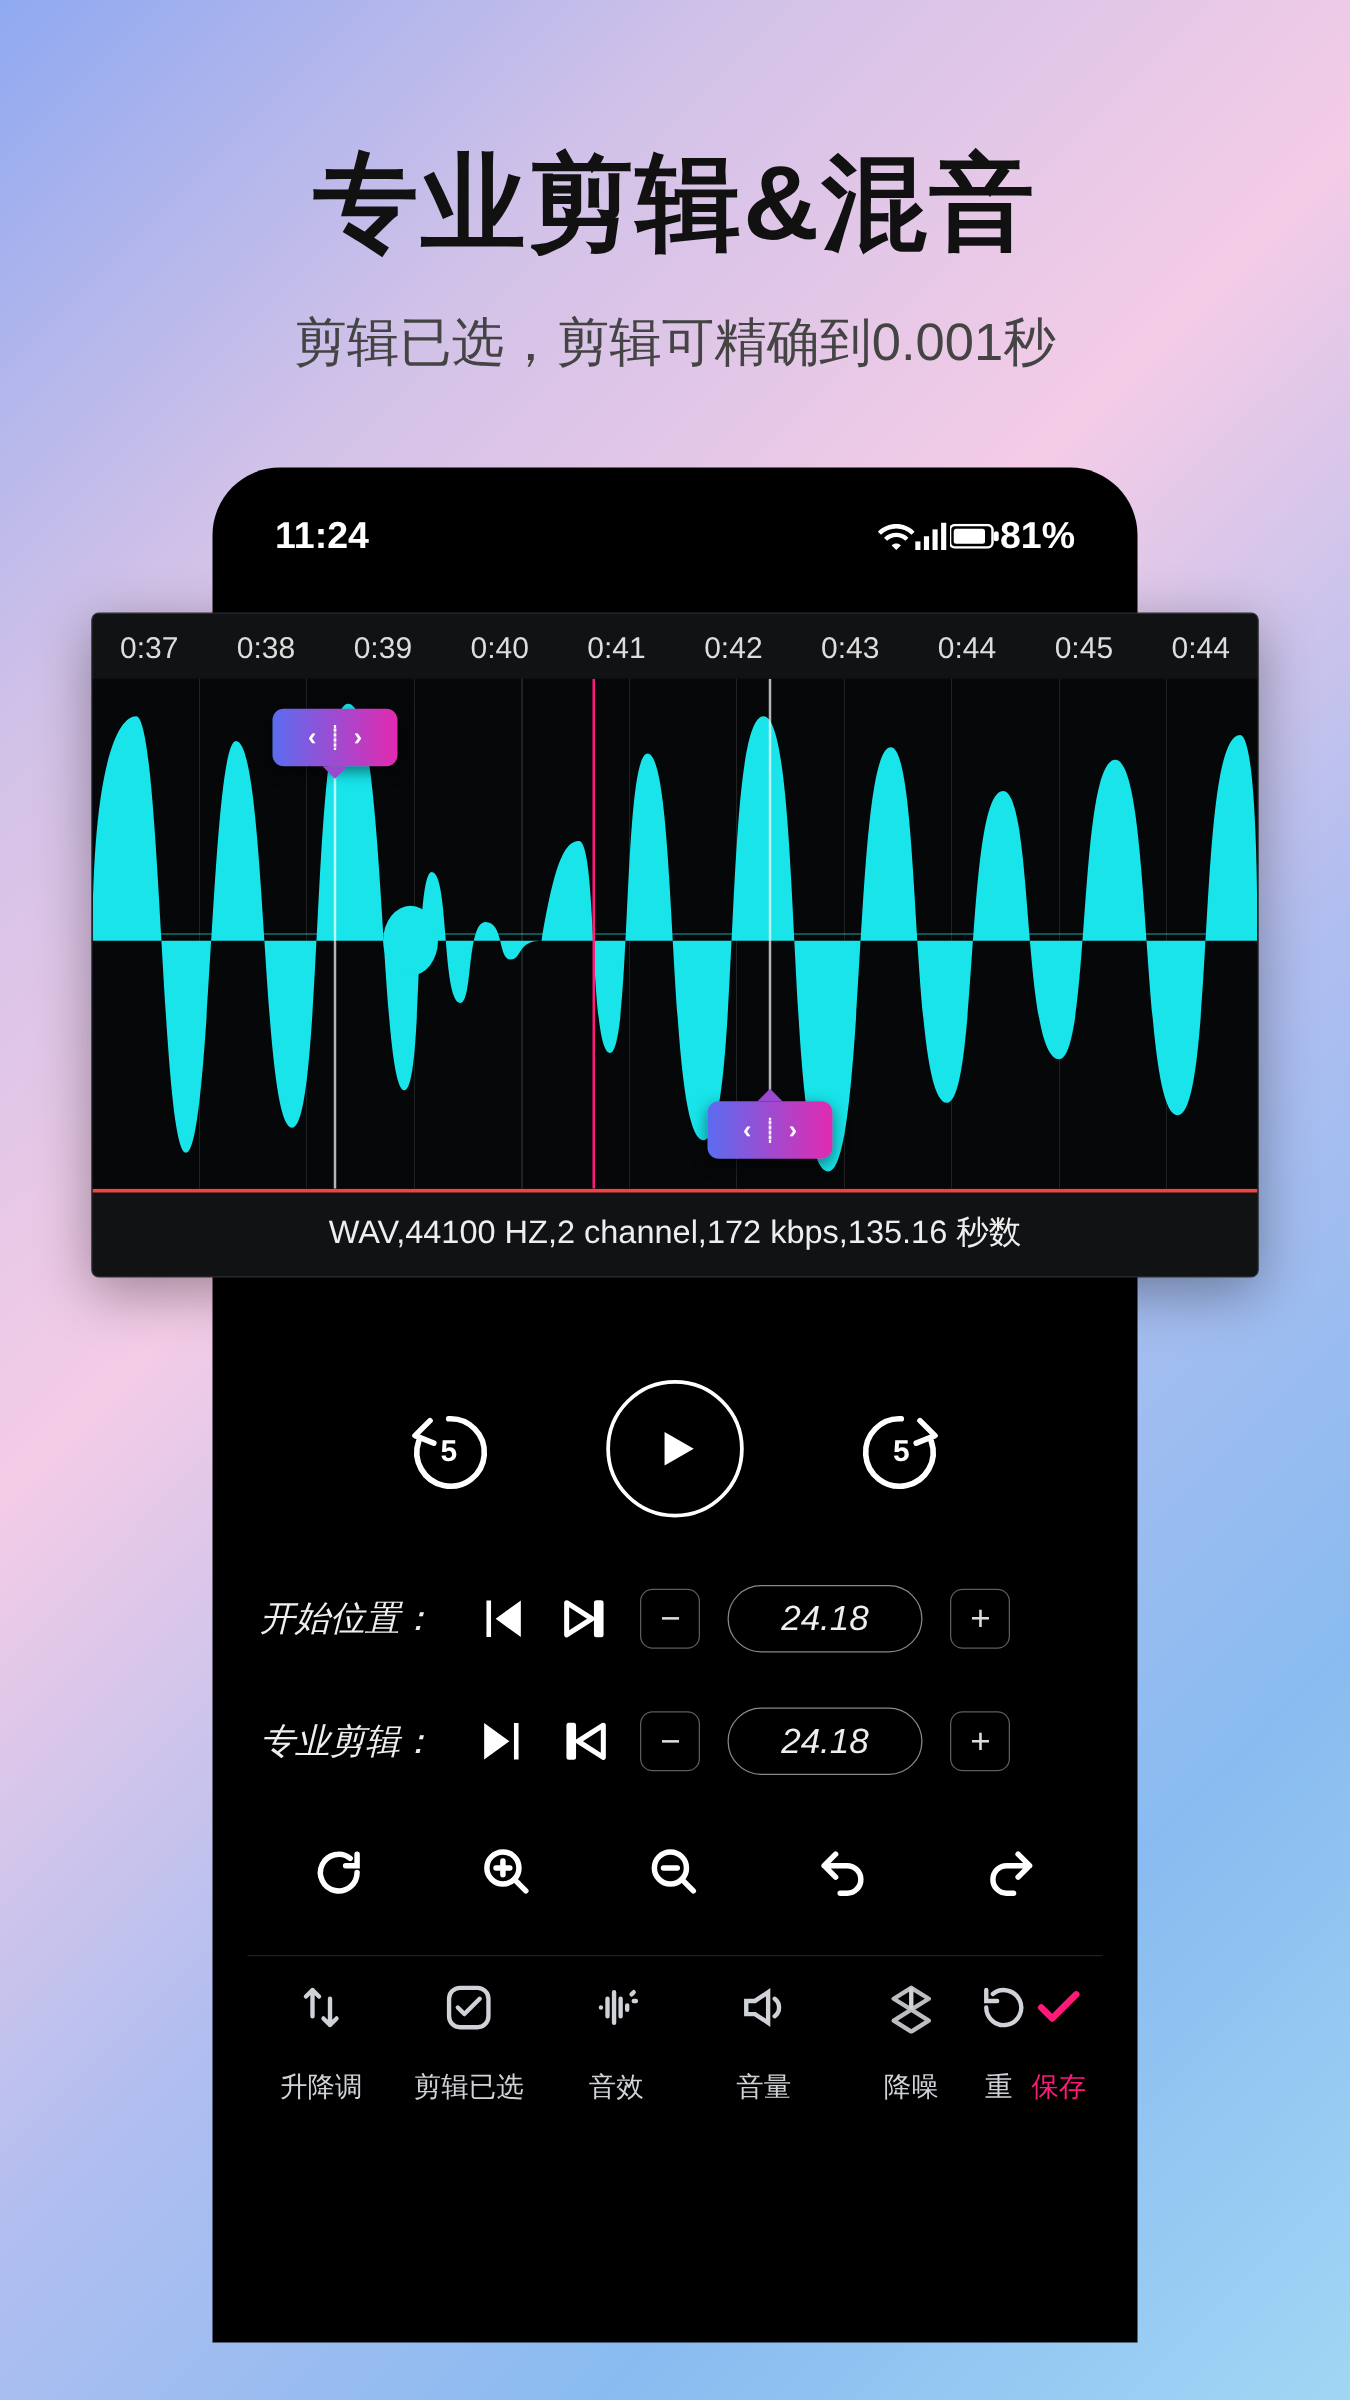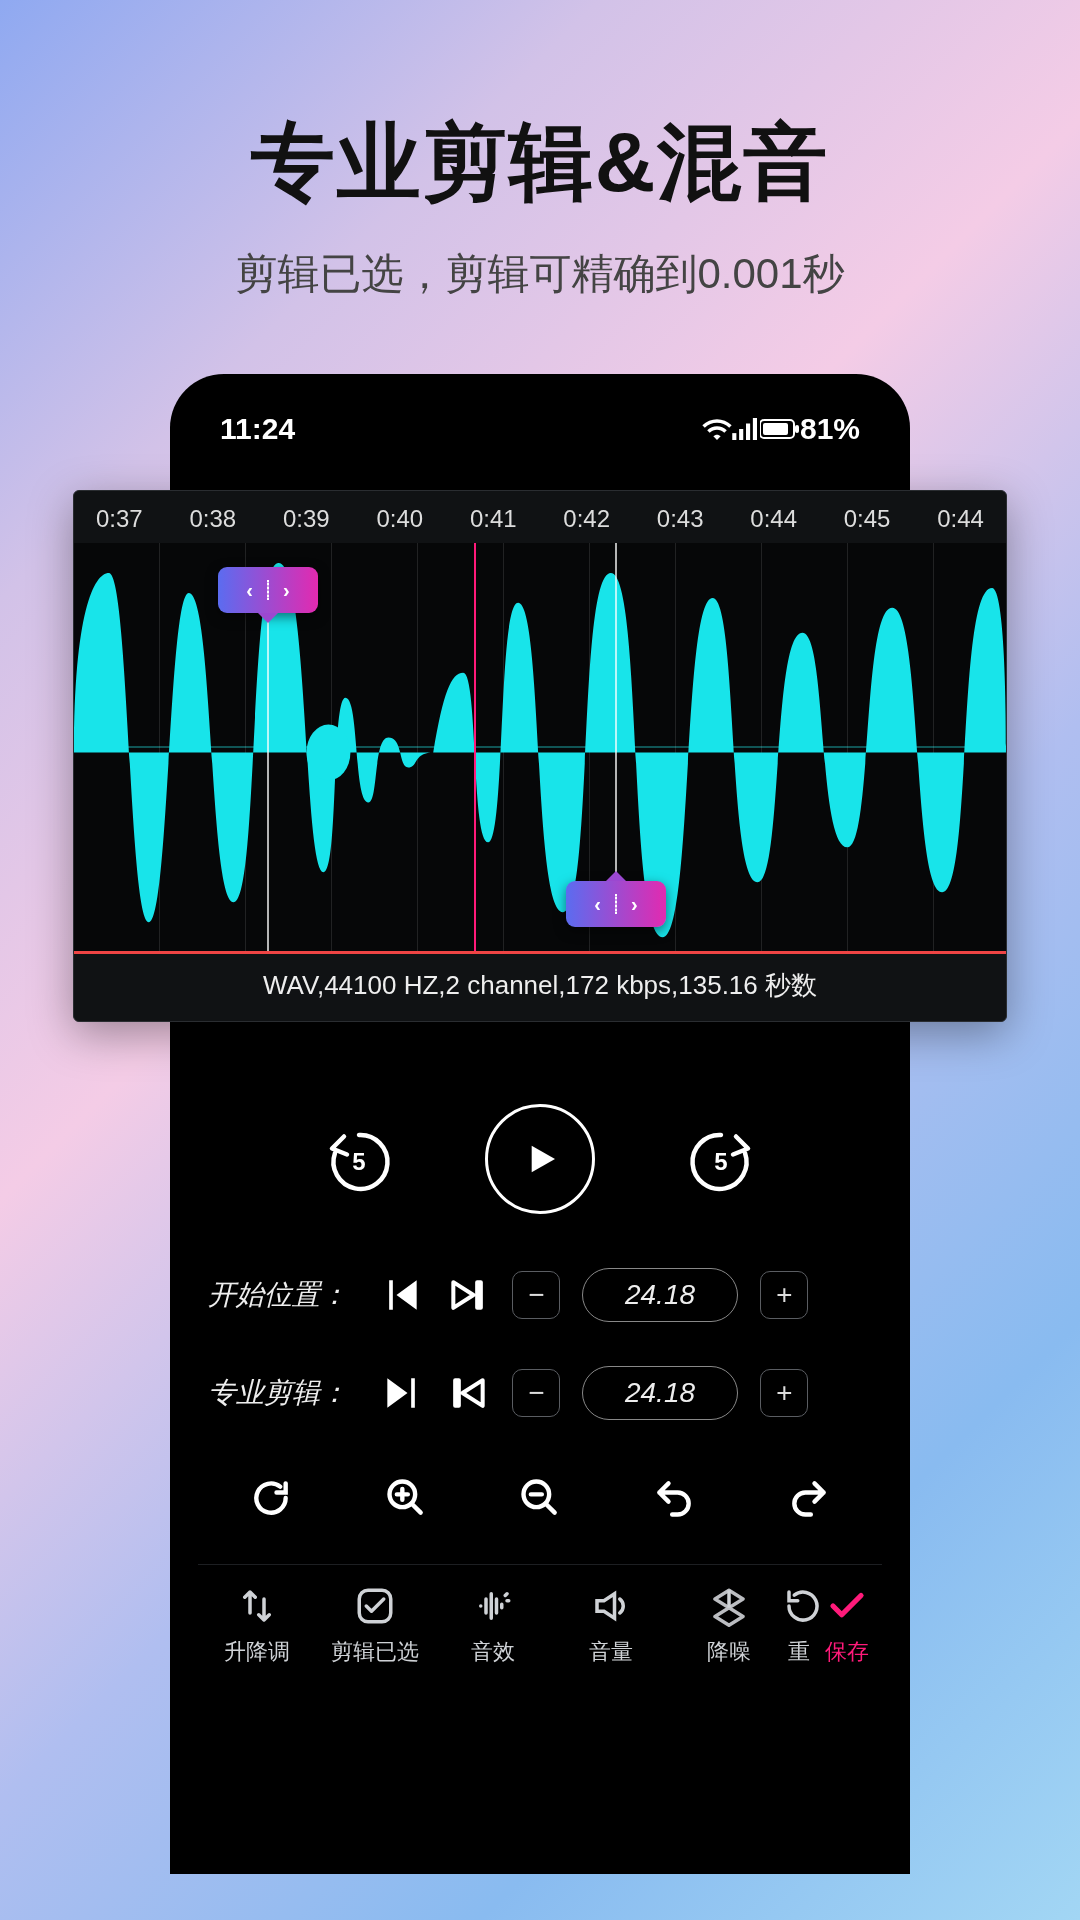--- a/index.html
+++ b/index.html
@@ -90,21 +90,21 @@
   }
 
   .toolrow { margin-top:56px; display:flex; justify-content:space-around; padding:0 6px; }
   .toolrow .icn svg { width:44px; height:44px; stroke:#fff; fill:none; stroke-width:2.4; }
 
   .bottombar {
     margin-top:44px; display:flex; align-items:flex-start;
     border-top:1px solid #1d1f22; padding-top:20px; gap:0;
     overflow:hidden;
   }
-  .bitem { flex:0 0 118px; display:flex; flex-direction:column; align-items:center; gap:10px; font-size:22px; color:#cfd2d6;}
+  .bitem { flex:0 0 118px; display:flex; flex-direction:column; align-items:center; gap:28px; font-size:22px; color:#cfd2d6;}
   .bitem.active { color:#ff1a7a; }
   .bitem svg { width:42px; height:42px; }
   .bitem.partial { flex:0 0 40px; align-items:flex-start; }
 </style>
 </head>
 <body>
 
 <div class="hero">
   <h1>专业剪辑&amp;混音</h1>
   <p>剪辑已选，剪辑可精确到0.001秒</p>

